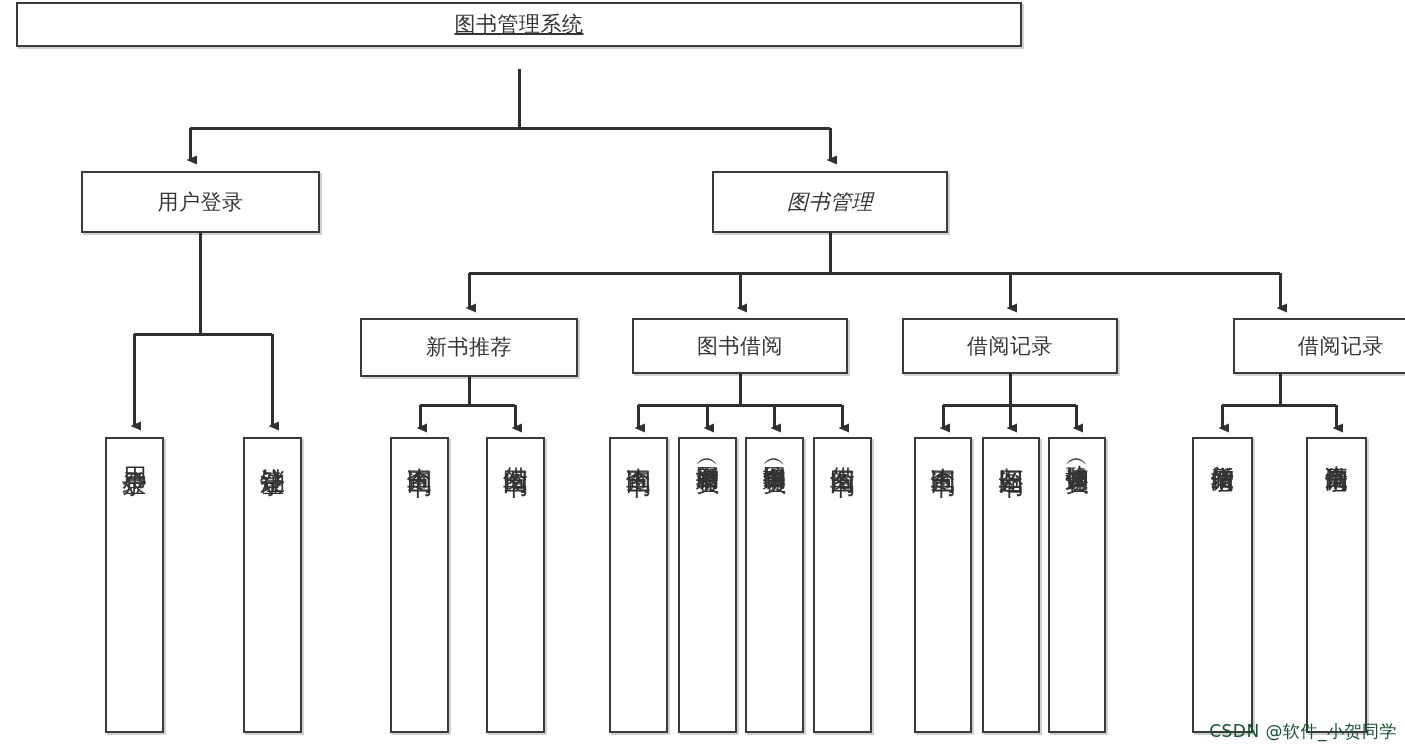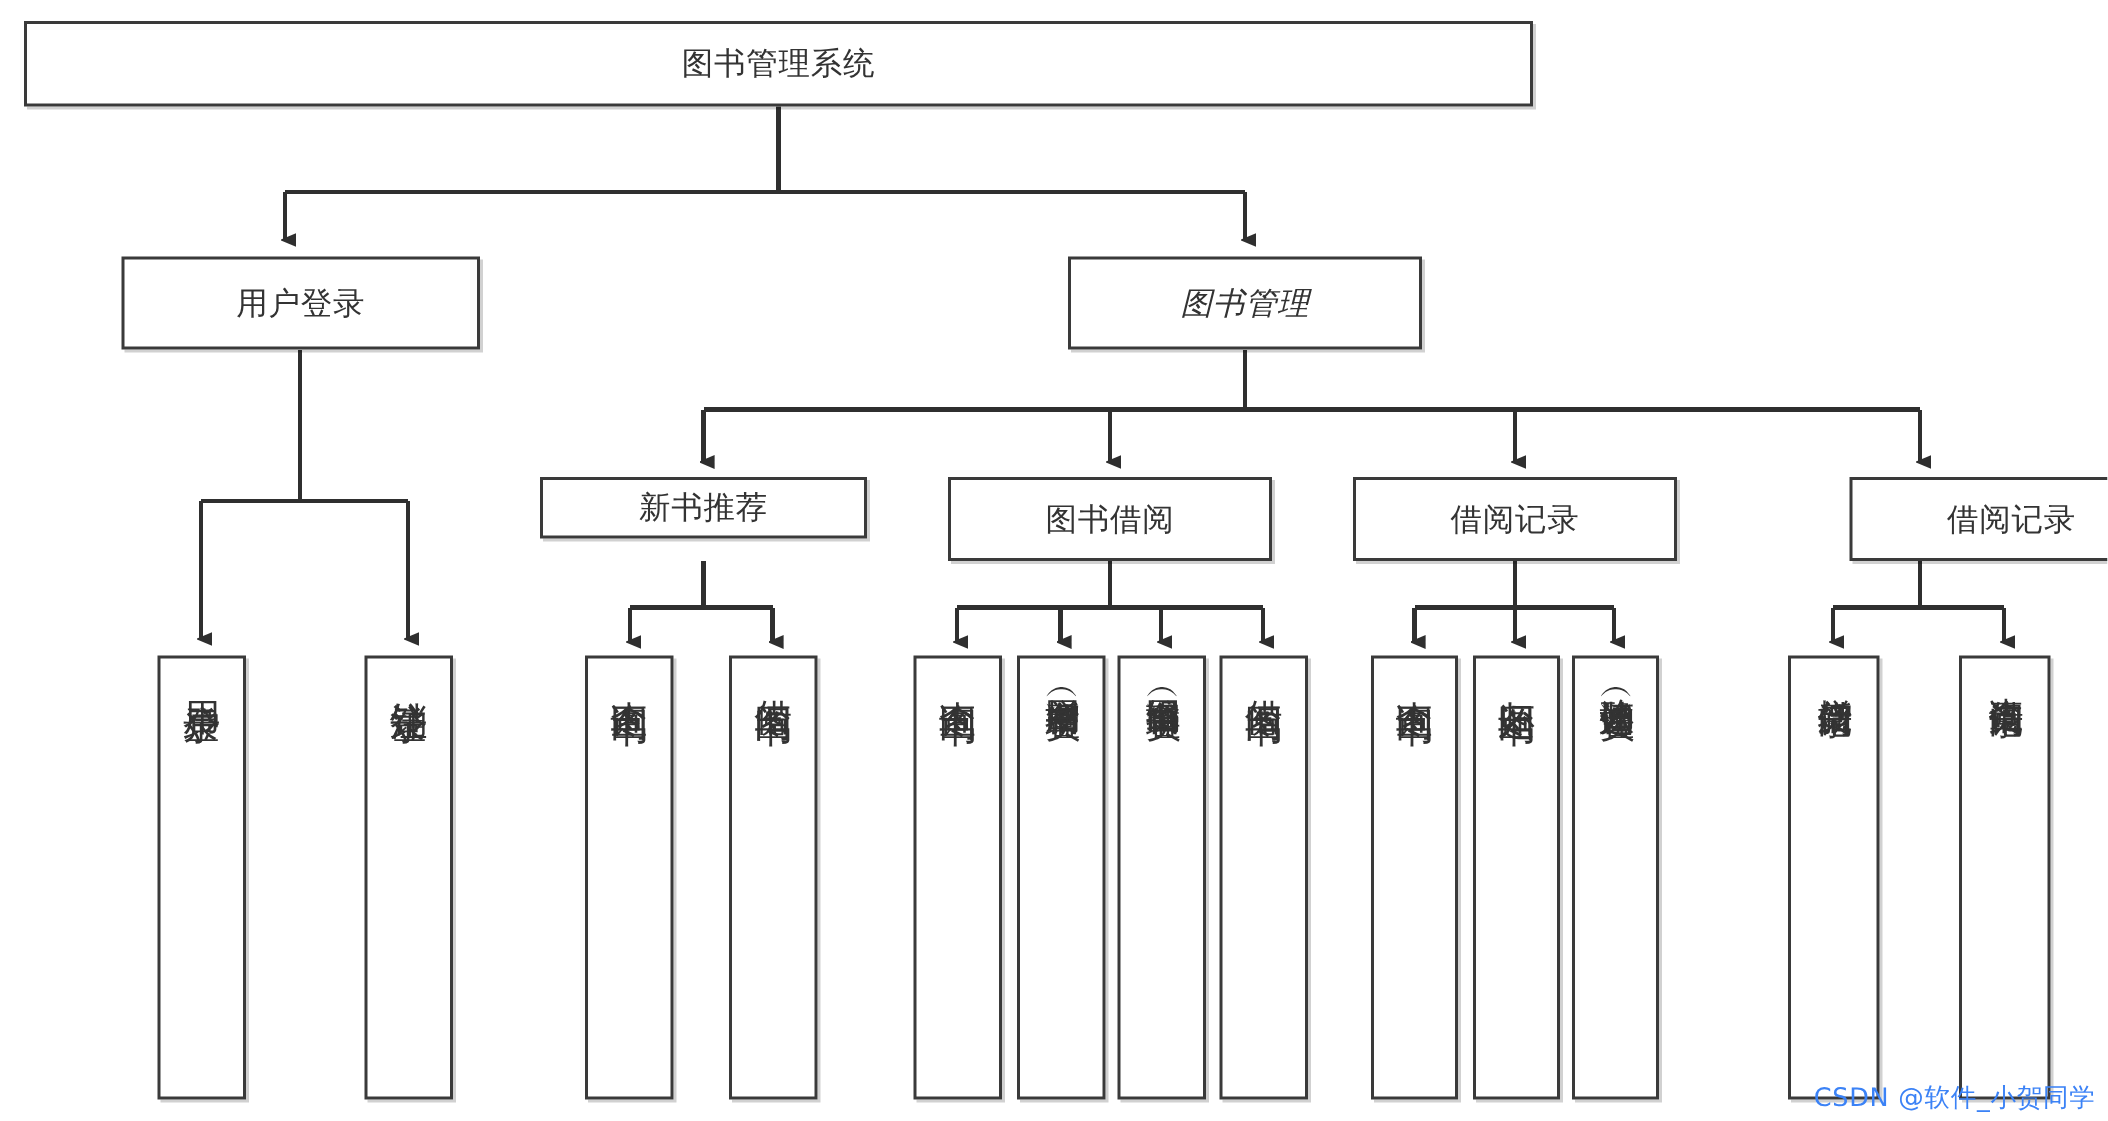--- a/index.html
+++ b/index.html
@@ -61,21 +61,21 @@
   }
   .node.vert.small .lbl {
     font-size: 23px;
     letter-spacing: 1px;
   }
   .watermark {
     position: absolute;
     right: 8px;
     bottom: 4px;
     font-size: 17px;
-    color: #3b82f6;
+    color: #14532d;
     white-space: nowrap;
     letter-spacing: 0.5px;
   }
 </style>
 </head>
 <body>
 
 <div id="canvas">
 
   <svg class="wires" viewBox="0 0 1405 747" xmlns="http://www.w3.org/2000/svg">
@@ -122,32 +122,32 @@
       <path d="M1010,405 L1010,428" marker-end="url(#arrow)"></path>
       <path d="M1076,405 L1076,428" marker-end="url(#arrow)"></path>
 
       <path d="M1280,374 L1280,405"></path>
       <path d="M1222,405 L1336,405"></path>
       <path d="M1222,405 L1222,428" marker-end="url(#arrow)"></path>
       <path d="M1336,405 L1336,428" marker-end="url(#arrow)"></path>
     </g>
   </svg>
 
-  <div class="node horiz" style="left:16px; top:14px; width:1006px; height:57px;">
+  <div class="node horiz" style="left:16px; top:2px; width:1006px; height:45px;text-decoration:underline;">
     <span class="lbl">图书管理系统</span>
   </div>
 
   <div class="node horiz" style="left:81px; top:171px; width:239px; height:62px;">
     <span class="lbl">用户登录</span>
   </div>
   <div class="node horiz" style="left:712px; top:171px; width:236px; height:62px;font-style:italic;">
     <span class="lbl">图书管理</span>
   </div>
 
-  <div class="node horiz" style="left:360px; top:318px; width:218px; height:41px;">
+  <div class="node horiz" style="left:360px; top:318px; width:218px; height:59px;">
     <span class="lbl">新书推荐</span>
   </div>
   <div class="node horiz" style="left:632px; top:318px; width:216px; height:56px;">
     <span class="lbl">图书借阅</span>
   </div>
   <div class="node horiz" style="left:902px; top:318px; width:216px; height:56px;">
     <span class="lbl">借阅记录</span>
   </div>
   <div class="node horiz" style="left:1233px; top:318px; width:216px; height:56px;">
     <span class="lbl">借阅记录</span>

